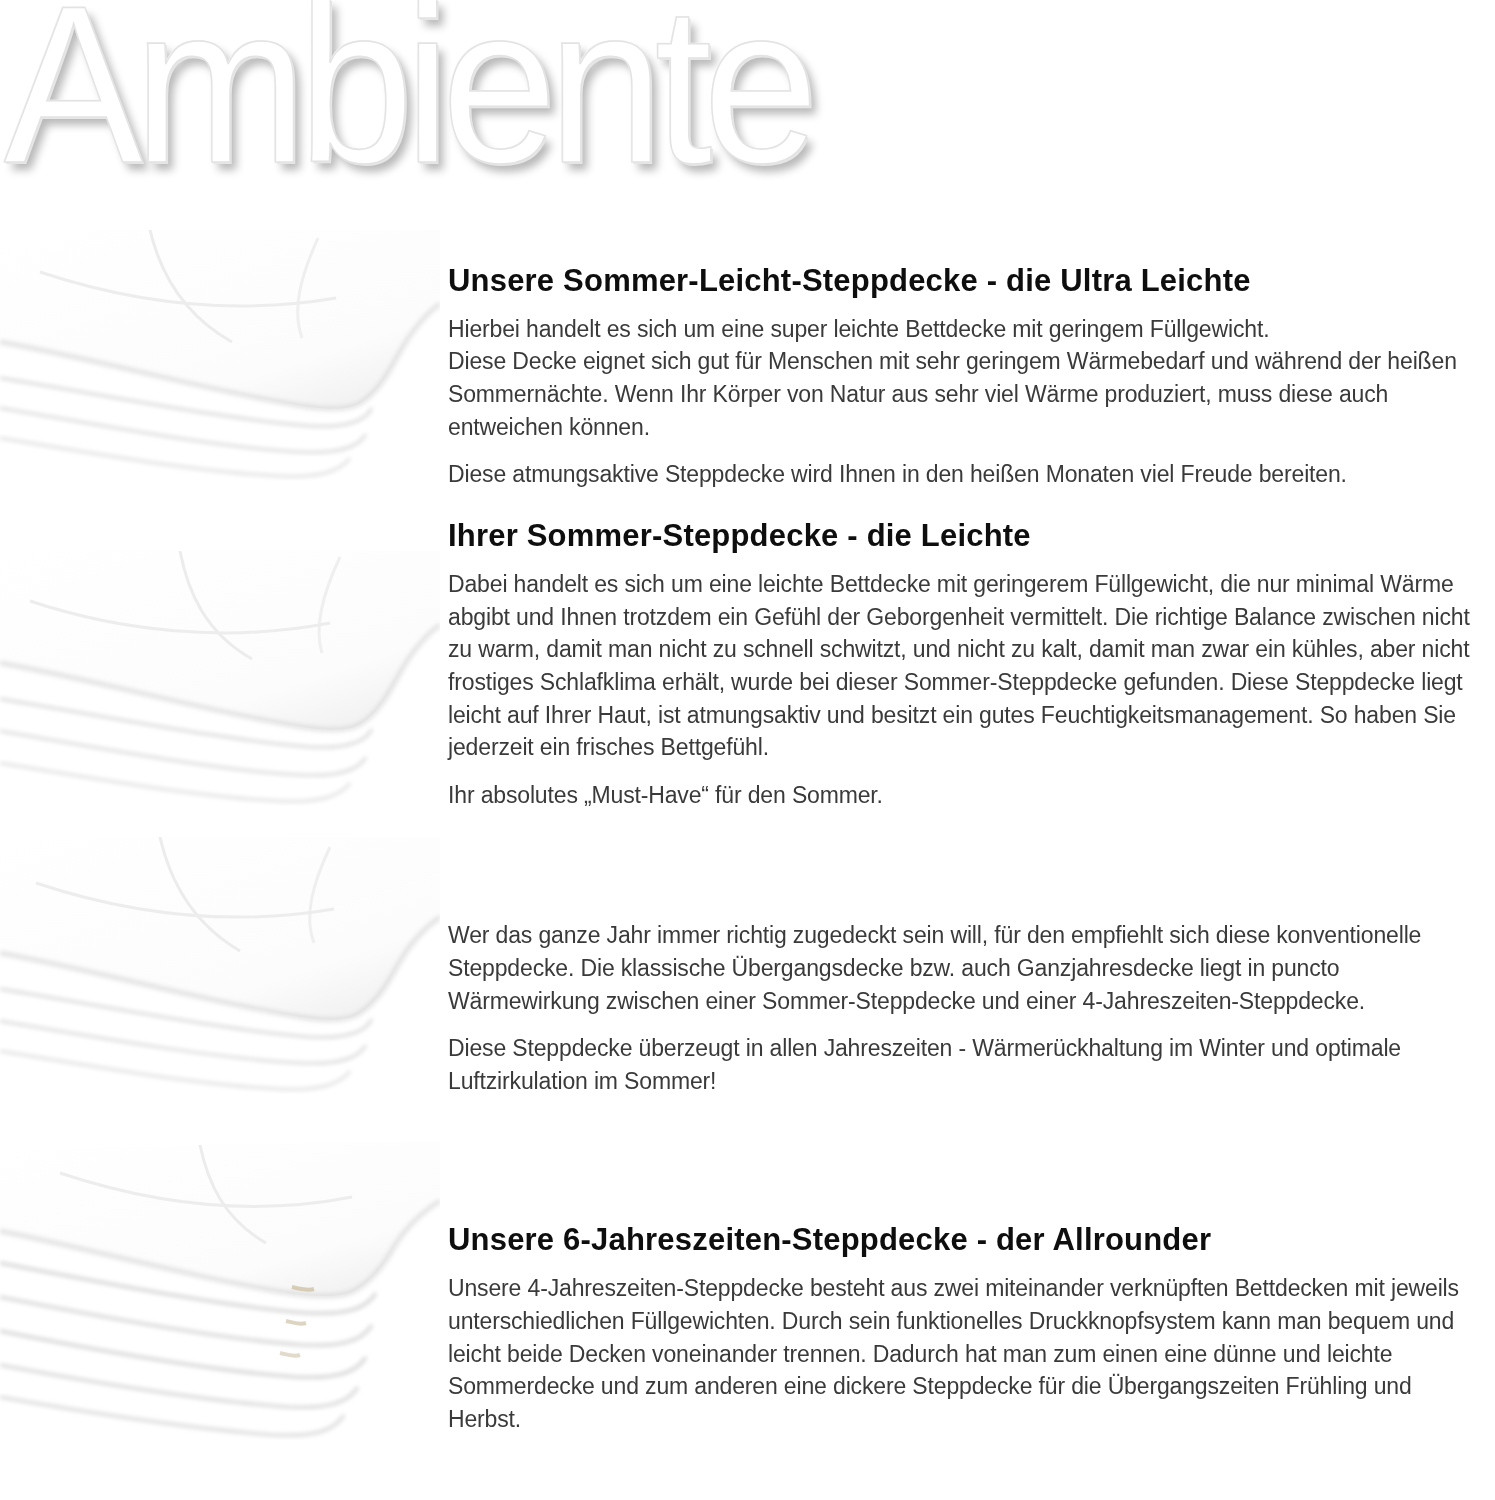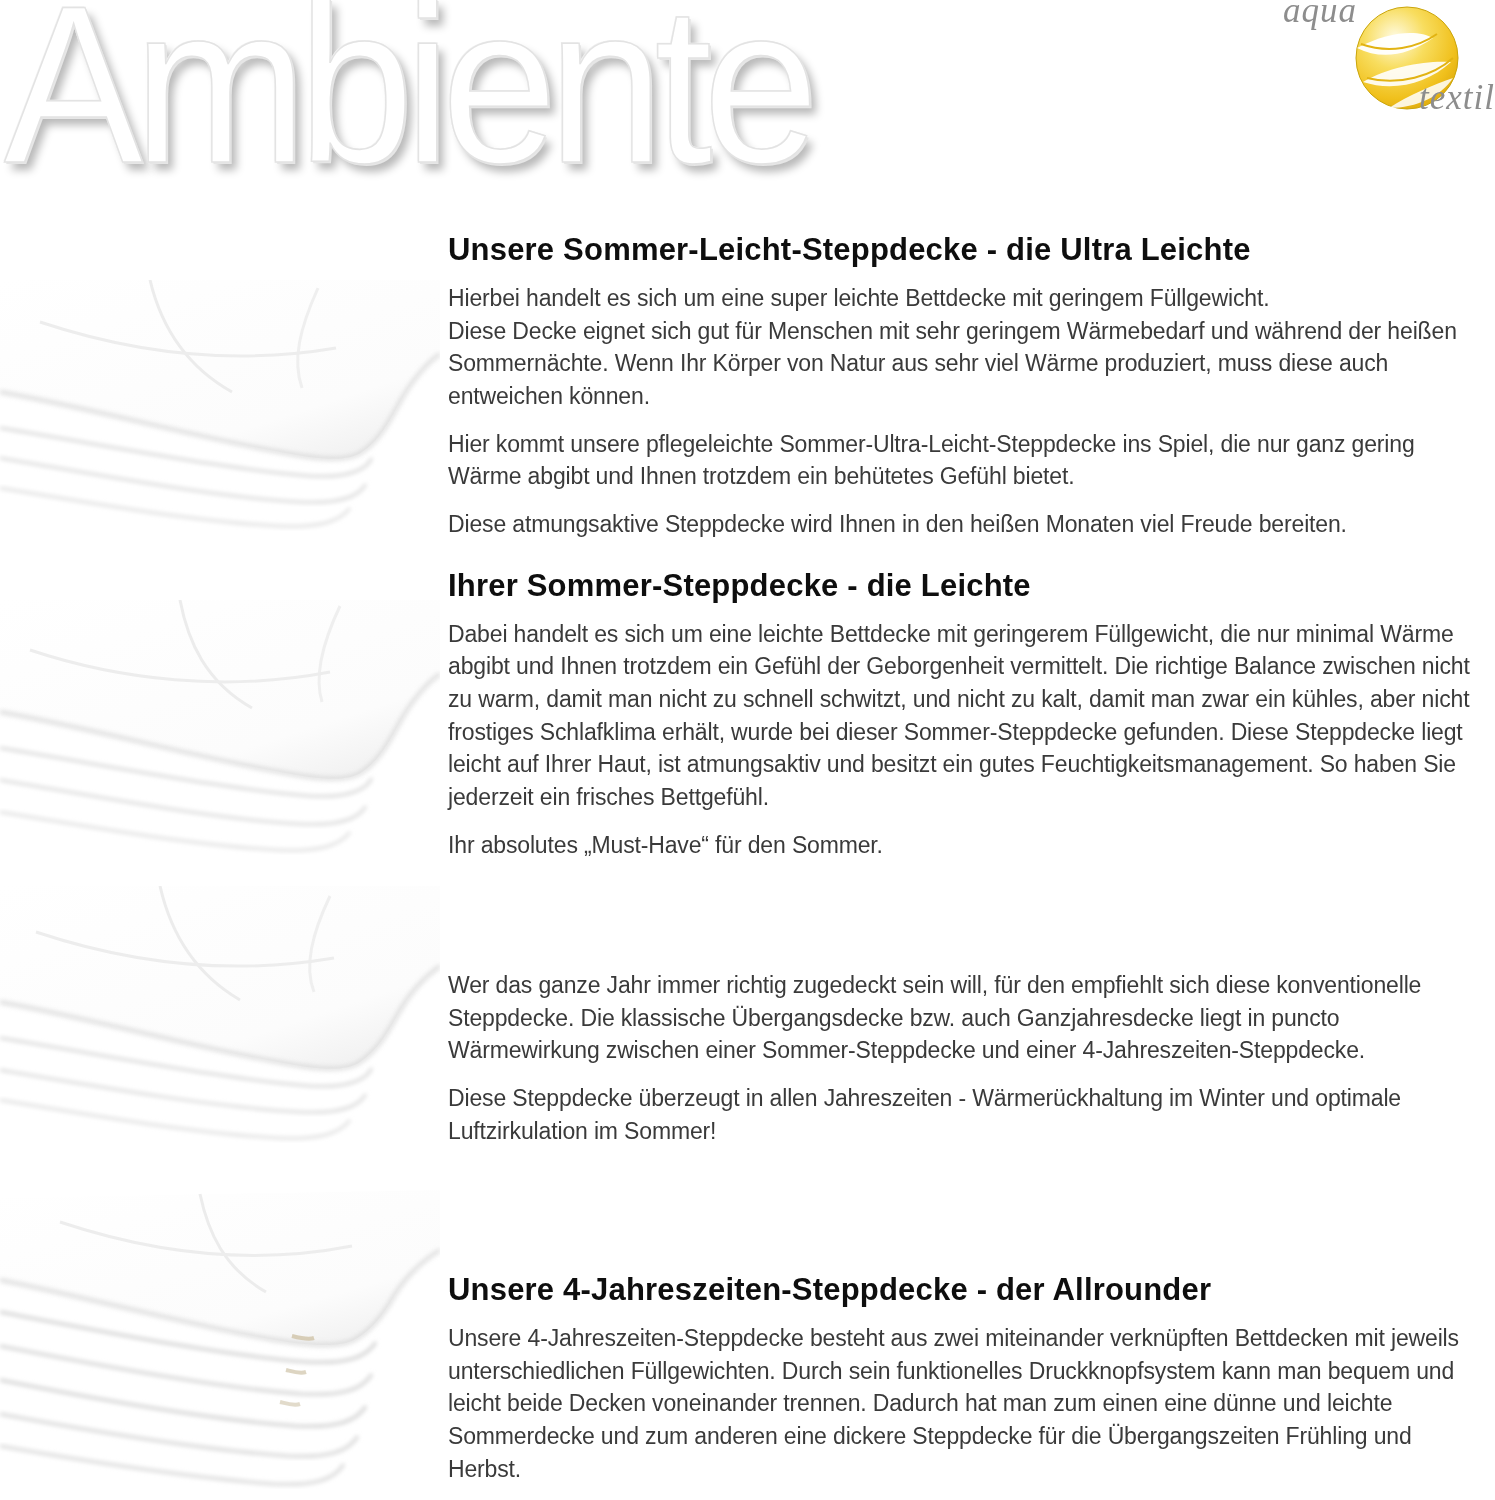--- a/index.html
+++ b/index.html
@@ -64,40 +64,20 @@
   .s-gap { margin-bottom: 26px; }
 </style>
 </head>
 <body>
 
 <div class="page">
 
   <header class="header">
     <h1 class="wordmark">Ambiente</h1>
 
-    <div class="logo">
-      <span class="logo-script logo-aqua">aqua</span>
-      <svg class="logo-sphere" width="132" height="108" viewBox="0 0 132 108">
-        <defs>
-          <radialGradient id="gold" cx="38%" cy="30%" r="80%">
-            <stop offset="0%" stop-color="#fffbe2"></stop>
-            <stop offset="38%" stop-color="#f8dd5e"></stop>
-            <stop offset="75%" stop-color="#f0c01c"></stop>
-            <stop offset="100%" stop-color="#d9a408"></stop>
-          </radialGradient>
-        </defs>
-        <circle cx="66" cy="54" r="51" fill="url(#gold)" stroke="#caa50c" stroke-width="1"></circle>
-        <path d="M16,44 C40,56 66,52 92,34 C78,26 50,26 16,44 Z" fill="#ffffff" opacity="0.95"></path>
-        <path d="M22,78 C52,88 86,80 110,58 C88,56 48,62 22,78 Z" fill="#ffffff" opacity="0.9"></path>
-        <path d="M48,104 C76,104 100,92 112,74 C94,80 66,92 48,104 Z" fill="#ffffff" opacity="0.85"></path>
-        <path d="M20,40 C48,50 76,44 96,30" fill="none" stroke="#e2b312" stroke-width="2"></path>
-        <path d="M26,74 C58,82 92,72 112,54" fill="none" stroke="#e2b312" stroke-width="2"></path>
-      </svg>
-      <span class="logo-script logo-textil">textil</span>
-    </div>
   </header>
 
 
   <main>
 
     <svg width="0" height="0" style="position:absolute" aria-hidden="true">
       <defs>
         <filter id="soft1">
             <feGaussianBlur stdDeviation="2.2"></feGaussianBlur>
           </filter>
@@ -119,21 +99,20 @@
           <path d="M40,42 C130,72 230,86 336,68" fill="none" stroke="#ededed" stroke-width="3"></path>
           <path d="M0,148 C110,166 230,190 310,196 C345,198 365,192 372,178" fill="none" stroke="#dcdcdc" stroke-width="3" filter="url(#soft1)"></path>
           <path d="M0,178 C105,196 220,218 300,222 C338,224 358,218 366,204" fill="none" stroke="#dedede" stroke-width="3" filter="url(#soft1)"></path>
           <path d="M0,208 C95,224 200,242 278,246 C318,248 340,242 350,228" fill="none" stroke="#e2e2e2" stroke-width="3" filter="url(#soft1)"></path>
         </svg>
       </div>
       <div class="content">
         <h2 class="section-title">Unsere Sommer-Leicht-Steppdecke - die Ultra Leichte</h2>
         <p class="section-par">Hierbei handelt es sich um eine super leichte Bettdecke mit geringem Füllgewicht.
 Diese Decke eignet sich gut für Menschen mit sehr geringem Wärmebedarf und während der heißen Sommernächte. Wenn Ihr Körper von Natur aus sehr viel Wärme produziert, muss diese auch entweichen können.</p>
-        <p class="section-par">Hier kommt unsere pflegeleichte Sommer-Ultra-Leicht-Steppdecke ins Spiel, die nur ganz gering Wärme abgibt und Ihnen trotzdem ein behütetes Gefühl bietet.</p>
         <p class="section-par">Diese atmungsaktive Steppdecke wird Ihnen in den heißen Monaten viel Freude bereiten.</p>
       </div>
     </section>
 
     <section class="section">
       <div class="photo">
         <svg width="440" height="276" viewBox="0 0 440 276">
           <path d="M0,0 L440,0 L440,74 C428,82 412,100 400,122 C390,140 380,160 362,172 C348,182 320,180 280,172 C200,158 90,128 0,112 Z" fill="url(#quiltShade)"></path>
           <path d="M0,112 C90,128 200,158 280,172 C320,180 348,182 362,172 C380,160 390,140 400,122 C412,100 428,82 440,74" fill="none" stroke="#cfcfcf" stroke-width="5" opacity="0.55" filter="url(#soft1)"></path>
           <path d="M180,0 C188,42 206,82 252,108" fill="none" stroke="#ececec" stroke-width="3"></path>
@@ -181,20 +160,20 @@
           <path d="M0,158 C102,178 220,200 302,206 C342,208 362,202 372,186" fill="none" stroke="#dadada" stroke-width="3.5" filter="url(#soft1)"></path>
           <path d="M0,192 C100,212 214,232 296,238 C336,240 356,234 366,218" fill="none" stroke="#d8d8d8" stroke-width="3.5" filter="url(#soft1)"></path>
           <path d="M0,226 C96,244 206,262 288,268 C328,270 348,264 358,248" fill="none" stroke="#dcdcdc" stroke-width="3.5" filter="url(#soft1)"></path>
           <path d="M0,258 C90,274 196,290 274,296 C314,298 334,292 344,276" fill="none" stroke="#dedede" stroke-width="3.5" filter="url(#soft1)"></path>
           <path d="M292,148 C300,150 308,152 314,150" fill="none" stroke="#cfc3a8" stroke-width="4" opacity="0.8"></path>
           <path d="M286,182 C294,184 300,186 306,184" fill="none" stroke="#cfc3a8" stroke-width="4" opacity="0.7"></path>
           <path d="M280,214 C288,216 294,218 300,216" fill="none" stroke="#cfc3a8" stroke-width="4" opacity="0.6"></path>
         </svg>
       </div>
       <div class="content">
-        <h2 class="section-title">Unsere 4-Jahreszeiten-Steppdecke - der Allrounder</h2>
+        <h2 class="section-title">Unsere 6-Jahreszeiten-Steppdecke - der Allrounder</h2>
         <p class="section-par">Unsere 4-Jahreszeiten-Steppdecke besteht aus zwei miteinander verknüpften Bettdecken mit jeweils unterschiedlichen Füllgewichten. Durch sein funktionelles Druckknopfsystem kann man bequem und leicht beide Decken voneinander trennen. Dadurch hat man zum einen eine dünne und leichte Sommerdecke und zum anderen eine dickere Steppdecke für die Übergangszeiten Frühling und Herbst.</p>
 
       </div>
     </section>
 
   </main>
 </div>
 
 </body></html>

